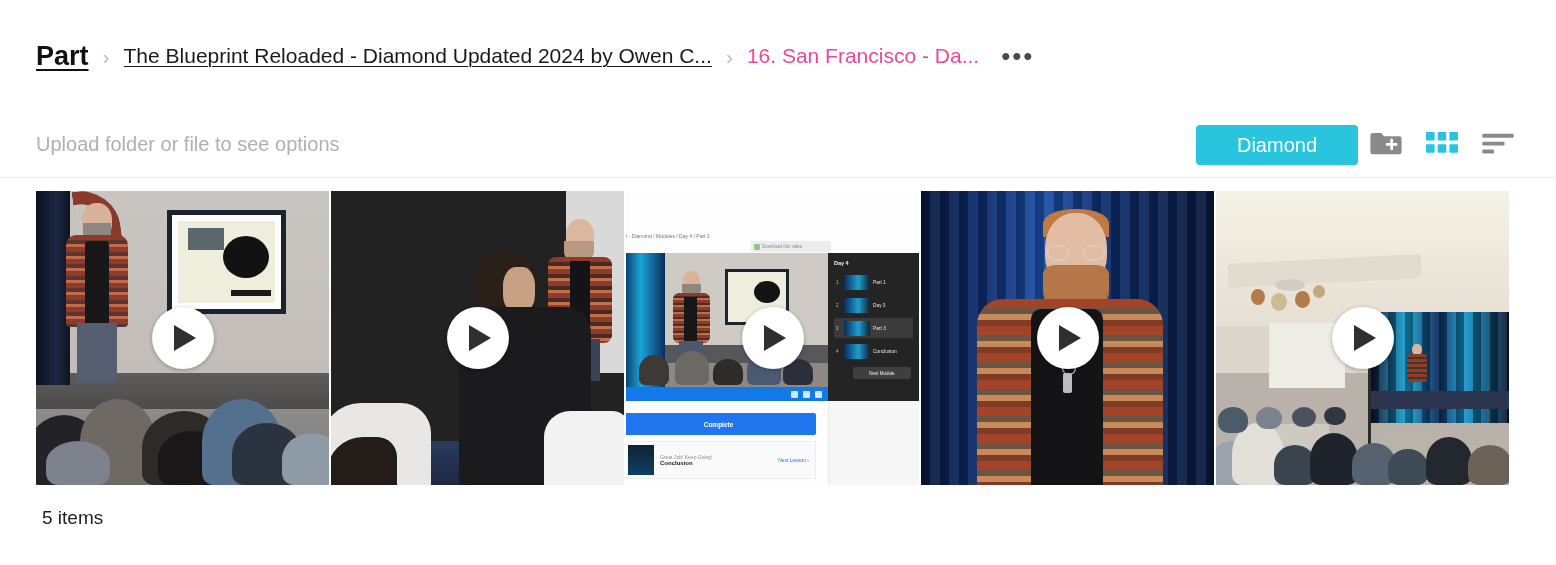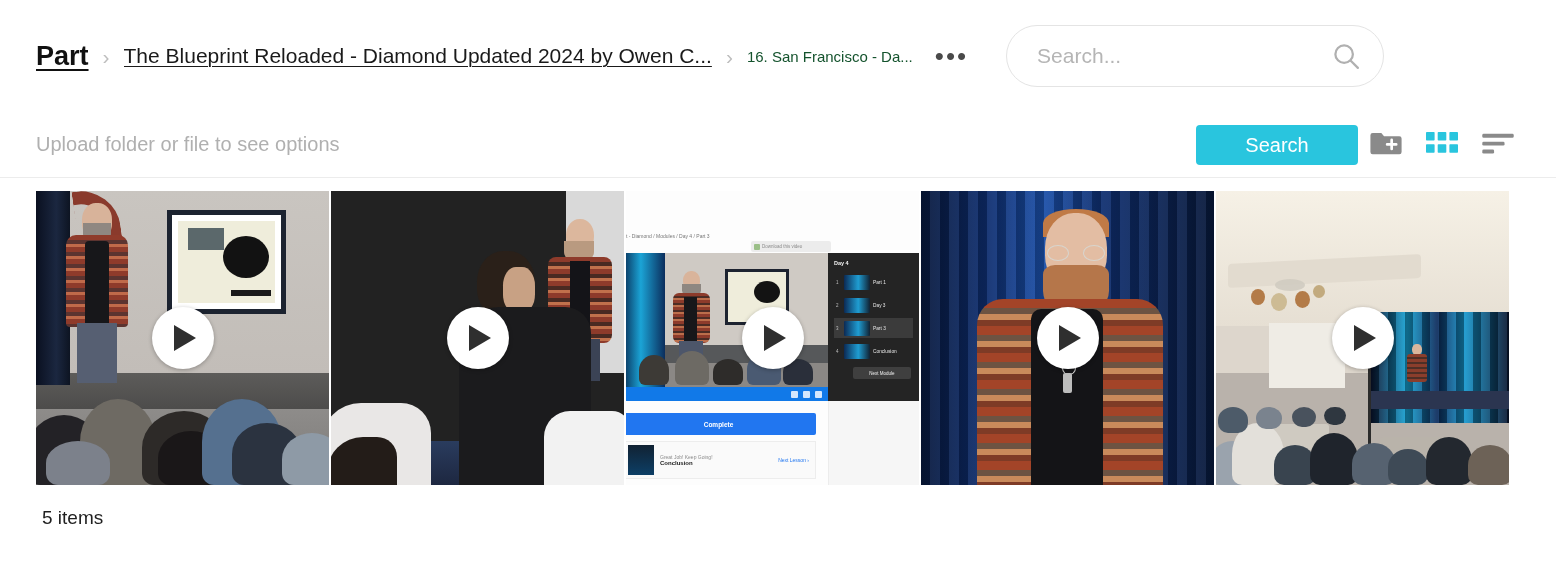--- a/index.html
+++ b/index.html
@@ -41,22 +41,22 @@
     text-decoration: underline;
     text-underline-offset: 3px;
     text-decoration-thickness: 1px;
     white-space: nowrap;
     max-width: 620px;
     overflow: hidden;
     text-overflow: ellipsis;
     cursor: pointer;
   }
   .crumb-current {
-    font-size: 15px;
-    color: #14532d;
+    font-size: 21px;
+    color: #ec4899;
     white-space: nowrap;
     max-width: 250px;
     overflow: hidden;
     text-overflow: ellipsis;
     cursor: pointer;
   }
   .crumb-more {
     margin-left: 22px;
     color: #4a4a4a;
     font-size: 26px;
@@ -290,36 +290,27 @@
 <body>
 
 <div class="header">
   <span class="crumb-root">Part</span>
   <span class="crumb-sep">›</span>
   <span class="crumb-link">The Blueprint Reloaded - Diamond Updated 2024 by Owen C...</span>
   <span class="crumb-sep">›</span>
   <span class="crumb-current">16. San Francisco - Da...</span>
   <span class="crumb-more">•••</span>
 
-  <div class="search-box">
-    <input class="search-input" type="text" placeholder="Search..." style="">
-    <span class="search-icon">
-      <svg viewBox="0 0 24 24" width="30" height="30" fill="none" stroke="#b0b0b0" stroke-width="1.8">
-        <circle cx="10.5" cy="10.5" r="7"></circle>
-        <line x1="15.8" y1="15.8" x2="21.5" y2="21.5" stroke-linecap="round"></line>
-      </svg>
-    </span>
-  </div>
 </div>
 
 <div class="toolbar">
   <span class="toolbar-hint">Upload folder or file to see options</span>
 
   <div class="toolbar-right">
-    <button class="upload-btn" style="background:#29C5DE">Search</button>
+    <button class="upload-btn" style="background:#29C5DE">Diamond</button>
 
     <button class="icon-btn">
       <span>
         <svg viewBox="0 0 24 20" width="34" height="30">
           <path d="M1 4.5a1.6 1.6 0 0 1 1.6-1.6h6.1l1.9 2.3h10.8A1.6 1.6 0 0 1 23 6.8v9.6a1.6 1.6 0 0 1-1.6 1.6H2.6A1.6 1.6 0 0 1 1 16.4z" fill="#8a8a8a"></path>
           <path d="M16 7.8v6.4M12.8 11h6.4" stroke="#ffffff" stroke-width="1.9" stroke-linecap="round"></path>
         </svg>
       </span>
     </button>
 

